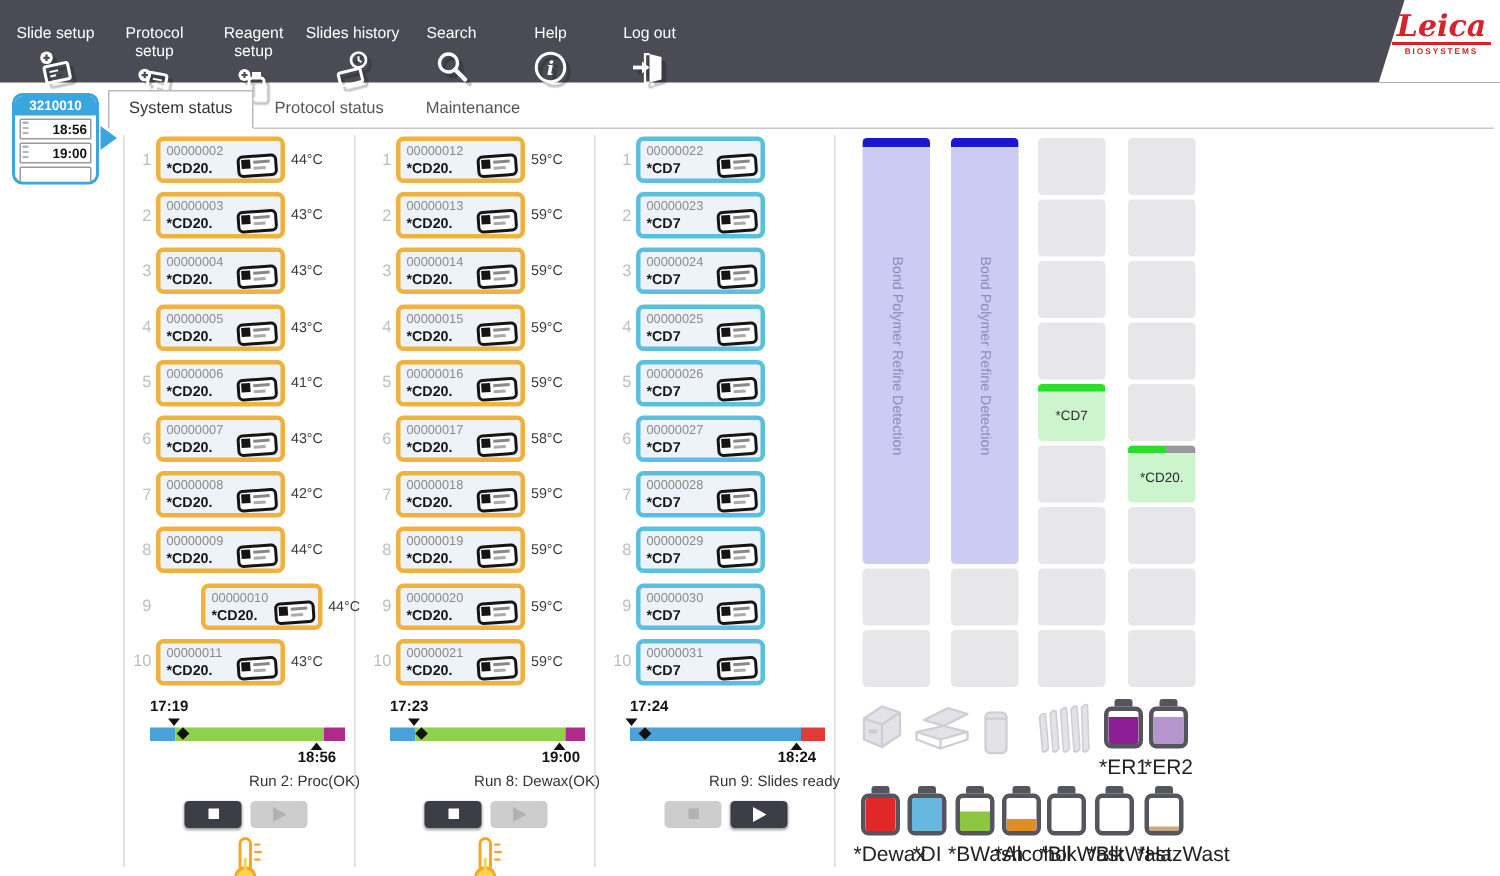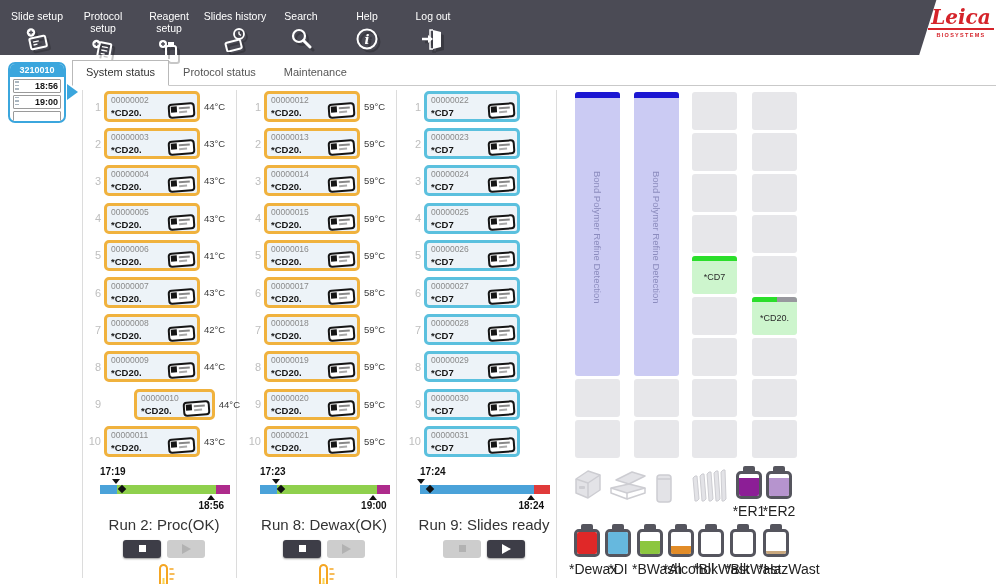--- a/index.html
+++ b/index.html
@@ -1,21 +1,21 @@
 <!DOCTYPE html>
 <html><head>
 <meta charset="utf-8">
 <style>
   html,body{margin:0;padding:0;background:#fff;}
   #app{position:relative;width:1000px;height:584px;background:#fff;overflow:hidden;
        font-family:"Liberation Sans",sans-serif;-webkit-font-smoothing:antialiased;}
   
   .header{position:absolute;left:0;top:0;width:1000px;height:55px;background:#4B4B55;}
   .nav{position:absolute;left:4px;top:0;display:flex;}
-  .nav-item{width:66px;padding-top:10px;text-align:center;color:#FFF;font-size:10.5px;cursor:pointer;}
+  .nav-item{width:66px;padding-top:16px;text-align:center;color:#FFF;font-size:10.5px;cursor:pointer;}
   .nav-icon{display:block;margin:4px auto 0;width:26px;height:26px;filter:drop-shadow(3px 3px 0 rgba(0,0,0,0.22));}
   .logo{position:absolute;right:0;top:0;width:86px;height:55px;background:#fff;
         clip-path:polygon(26% 0,100% 0,100% 100%,6% 100%);text-align:center;}
   .logo-name{margin:7px 0 0 8px;font-family:"DejaVu Serif",serif;font-style:italic;font-weight:bold;
              font-size:20px;color:#D5232A;line-height:1;border-bottom:2px solid #D5232A;display:inline-block;padding:0 3px 1px;}
   .logo-sub{font-size:5.5px;letter-spacing:1.3px;color:#D5232A;font-weight:bold;margin:2px 0 0 8px;}
   
   .pod{position:absolute;left:8px;top:62px;width:58px;height:61px;border:2px solid #3BA6DD;border-radius:7px;
        background:#fff;box-sizing:border-box;overflow:hidden;}
   .pod-id{background:#3BA6DD;color:#fff;font-size:9px;font-weight:bold;text-align:center;height:13px;line-height:13px;}
@@ -28,42 +28,42 @@
   
   .tabs{position:absolute;left:72px;top:60px;display:flex;z-index:2;}
   .tab{padding:5px 13px 7px;font-size:11px;color:#555;border:1px solid transparent;cursor:pointer;background:transparent;}
   .tab.active{background:#fff;border-color:#B9B9B9;border-bottom-color:#fff;color:#333;}
   .tab-underline{position:absolute;left:72px;top:85px;width:924px;height:1px;background:#C9C9C9;z-index:1;}
   .vsep{position:absolute;top:90px;width:1px;height:488px;background:#DCDCDC;}
   
   .tray{position:absolute;top:88px;width:152px;}
   .slide-row{display:flex;align-items:center;height:37.2px;}
   .row-num{width:13px;text-align:right;font-size:11px;color:#BEBEBE;flex:none;}
-  .slide-cell{box-sizing:border-box;width:96px;height:31px;border:3px solid #F0B23E;border-radius:5px;
+  .slide-cell{box-sizing:border-box;width:86px;height:31px;border:3px solid #F0B23E;border-radius:5px;
               background:#EDF3F8;position:relative;margin-left:3px;cursor:pointer;}
   .slide-id{position:absolute;top:1px;left:4px;font-size:8.5px;color:#8A8A8A;}
   .slide-marker{position:absolute;bottom:1px;left:4px;font-size:9.5px;font-weight:bold;color:#151515;}
   .slide-chip{position:absolute;right:2px;bottom:1px;width:27px;height:15px;border:2px solid #151515;
               border-radius:4px;background:#fff;transform:rotate(-4deg);box-sizing:border-box;}
   .slide-chip i{display:block;position:absolute;}
   .slide-chip .qr{left:1px;top:1px;width:6px;height:6px;background:#151515;}
   .slide-chip .l1{left:9px;top:2px;width:11px;height:2px;background:#888;}
   .slide-chip .l2{left:9px;top:6px;width:8px;height:2px;background:#AAA;}
   .slide-temp{margin-left:4px;font-size:9.5px;color:#3A3A3A;}
   .progress{position:relative;margin:6px 0 0 12px;width:130px;height:46px;}
   .p-start{position:absolute;top:0;left:0;font-size:10px;font-weight:bold;color:#111;}
   .p-tri-down{position:absolute;top:13px;width:0;height:0;border-left:4px solid transparent;
               border-right:4px solid transparent;border-top:5px solid #111;}
   .p-bar{position:absolute;top:19px;left:0;width:130px;height:9px;display:flex;}
   .p-seg{height:100%;}
   .p-plus{position:absolute;top:20.5px;width:6px;height:6px;background:#111;transform:rotate(45deg);}
   .p-tri-up{position:absolute;top:29px;width:0;height:0;border-left:4px solid transparent;
             border-right:4px solid transparent;border-bottom:5px solid #111;}
   .p-end{position:absolute;top:34px;font-size:10px;font-weight:bold;color:#111;}
-  .run-label{width:152px;text-align:center;font-size:15px;color:#333;margin-top:4px;}
+  .run-label{width:152px;text-align:right;font-size:10px;color:#333;margin-top:4px;}
   .ctl-row{display:flex;justify-content:center;gap:6px;margin-top:7px;width:152px;}
   .ctl-btn{width:38px;height:18px;border-radius:3px;display:flex;align-items:center;justify-content:center;cursor:pointer;}
   .ctl-btn.on{background:#3D3D47;box-shadow:0 1px 2px rgba(0,0,0,0.4);}
   .ctl-btn.off{background:#CDCDCD;}
   .glyph-stop{width:7px;height:7px;background:#fff;}
   .off .glyph-stop{background:#B2B2B2;}
   .glyph-play{width:0;height:0;border-left:9px solid #fff;border-top:5px solid transparent;border-bottom:5px solid transparent;}
   .off .glyph-play{border-left-color:#B2B2B2;}
   .thermo{width:152px;text-align:center;margin-top:5px;}
   

